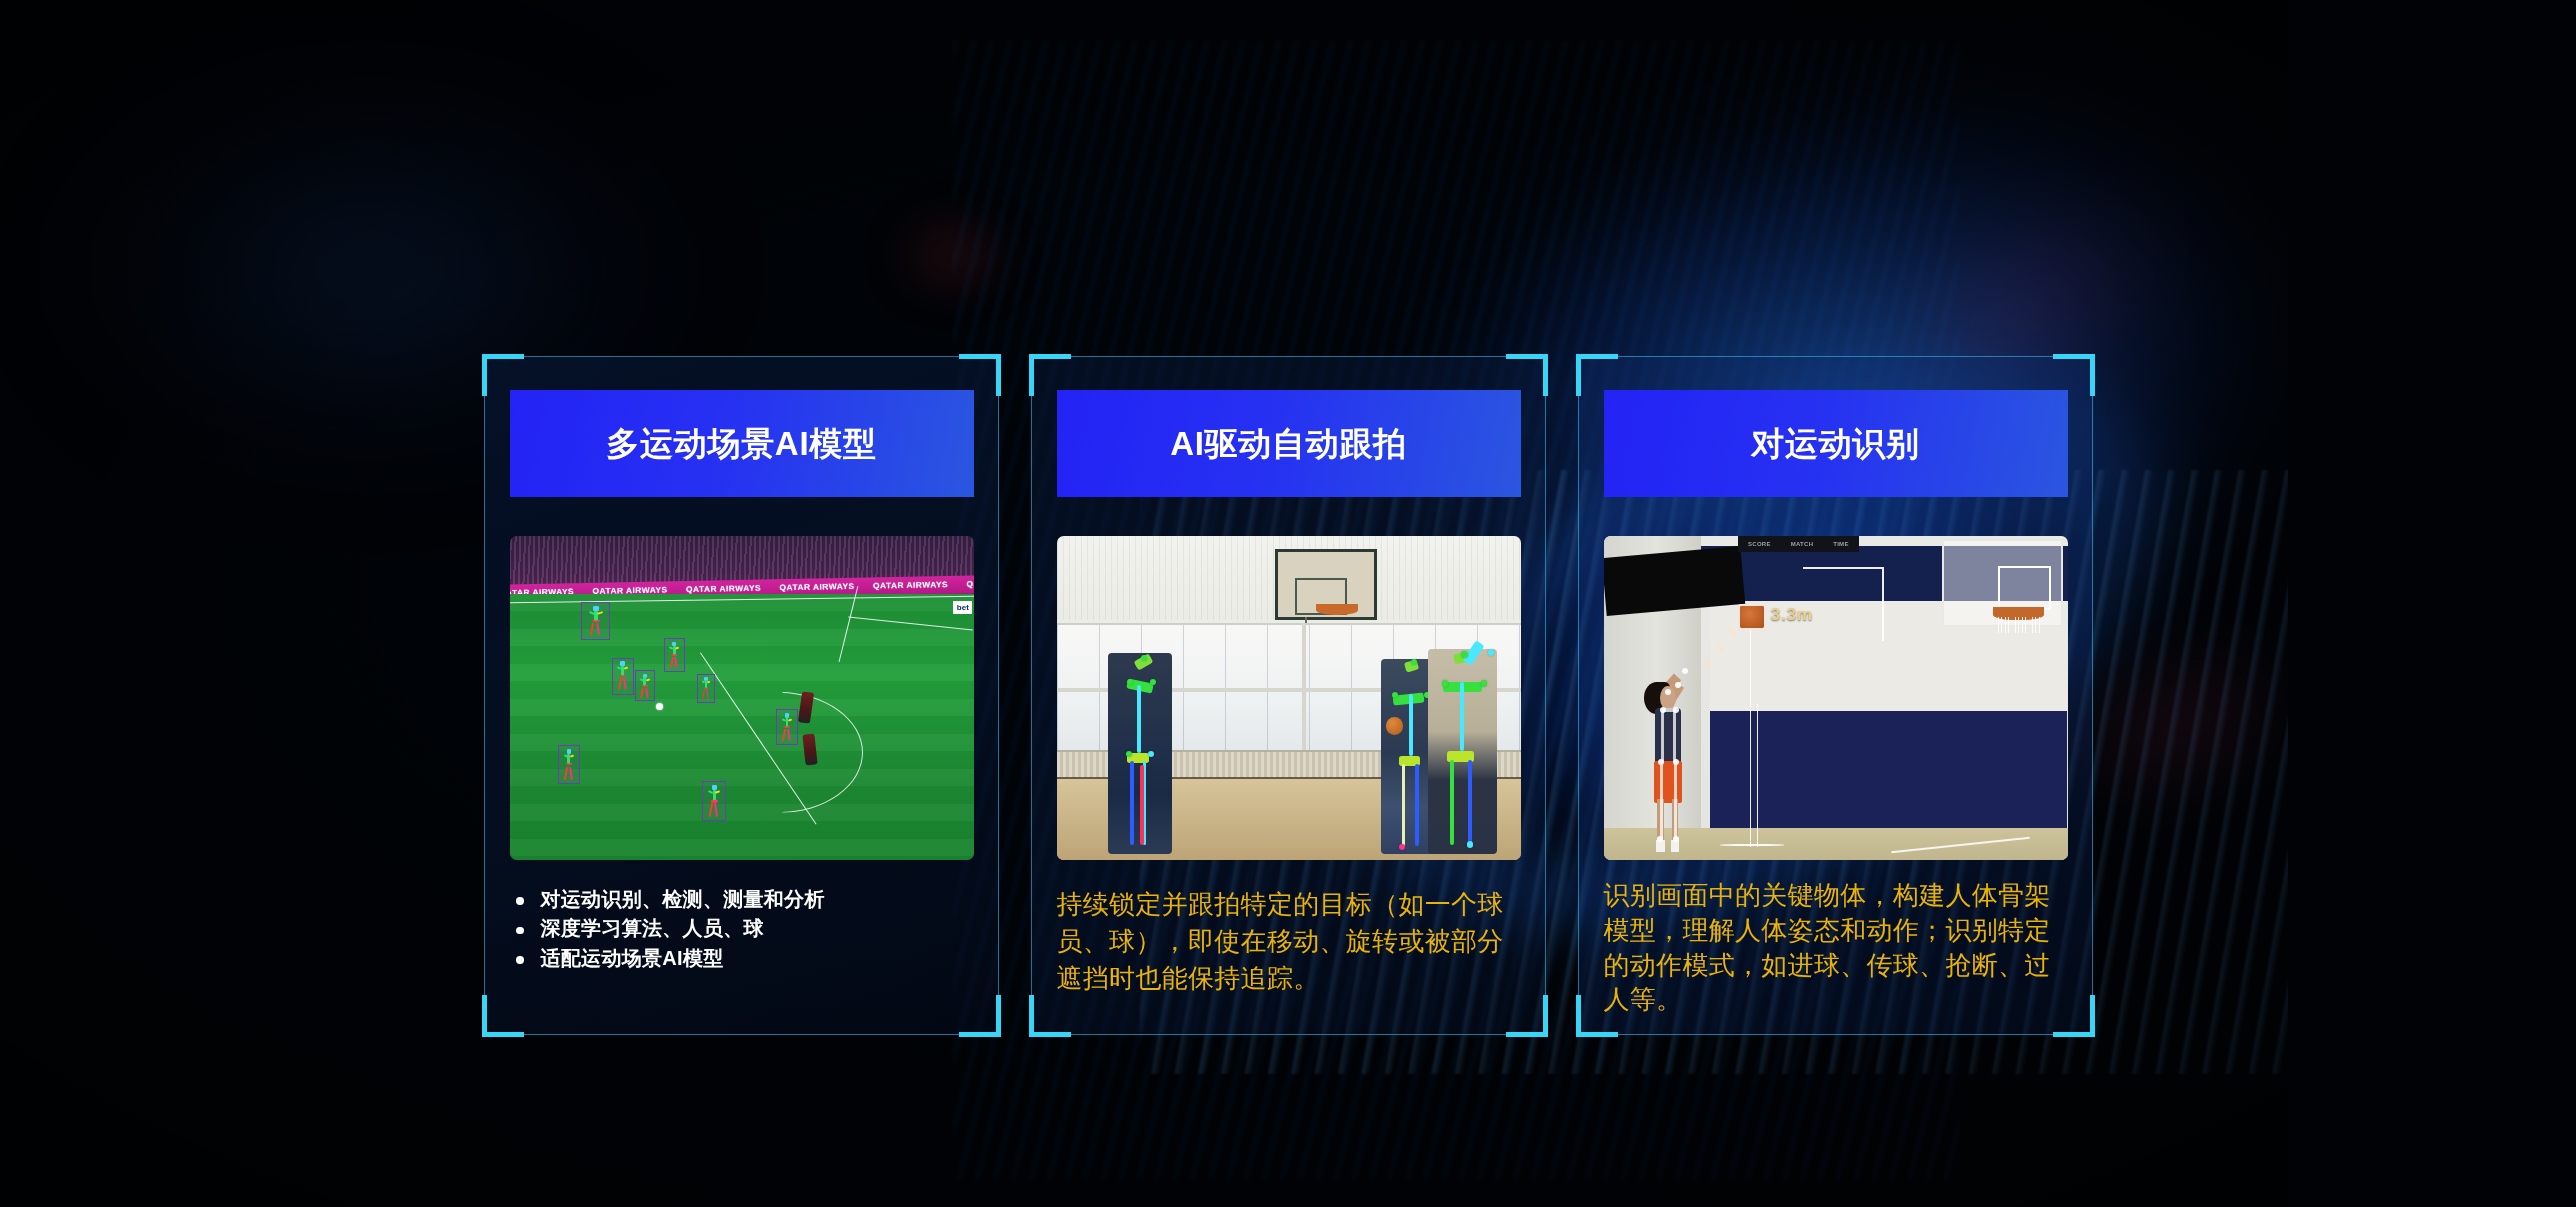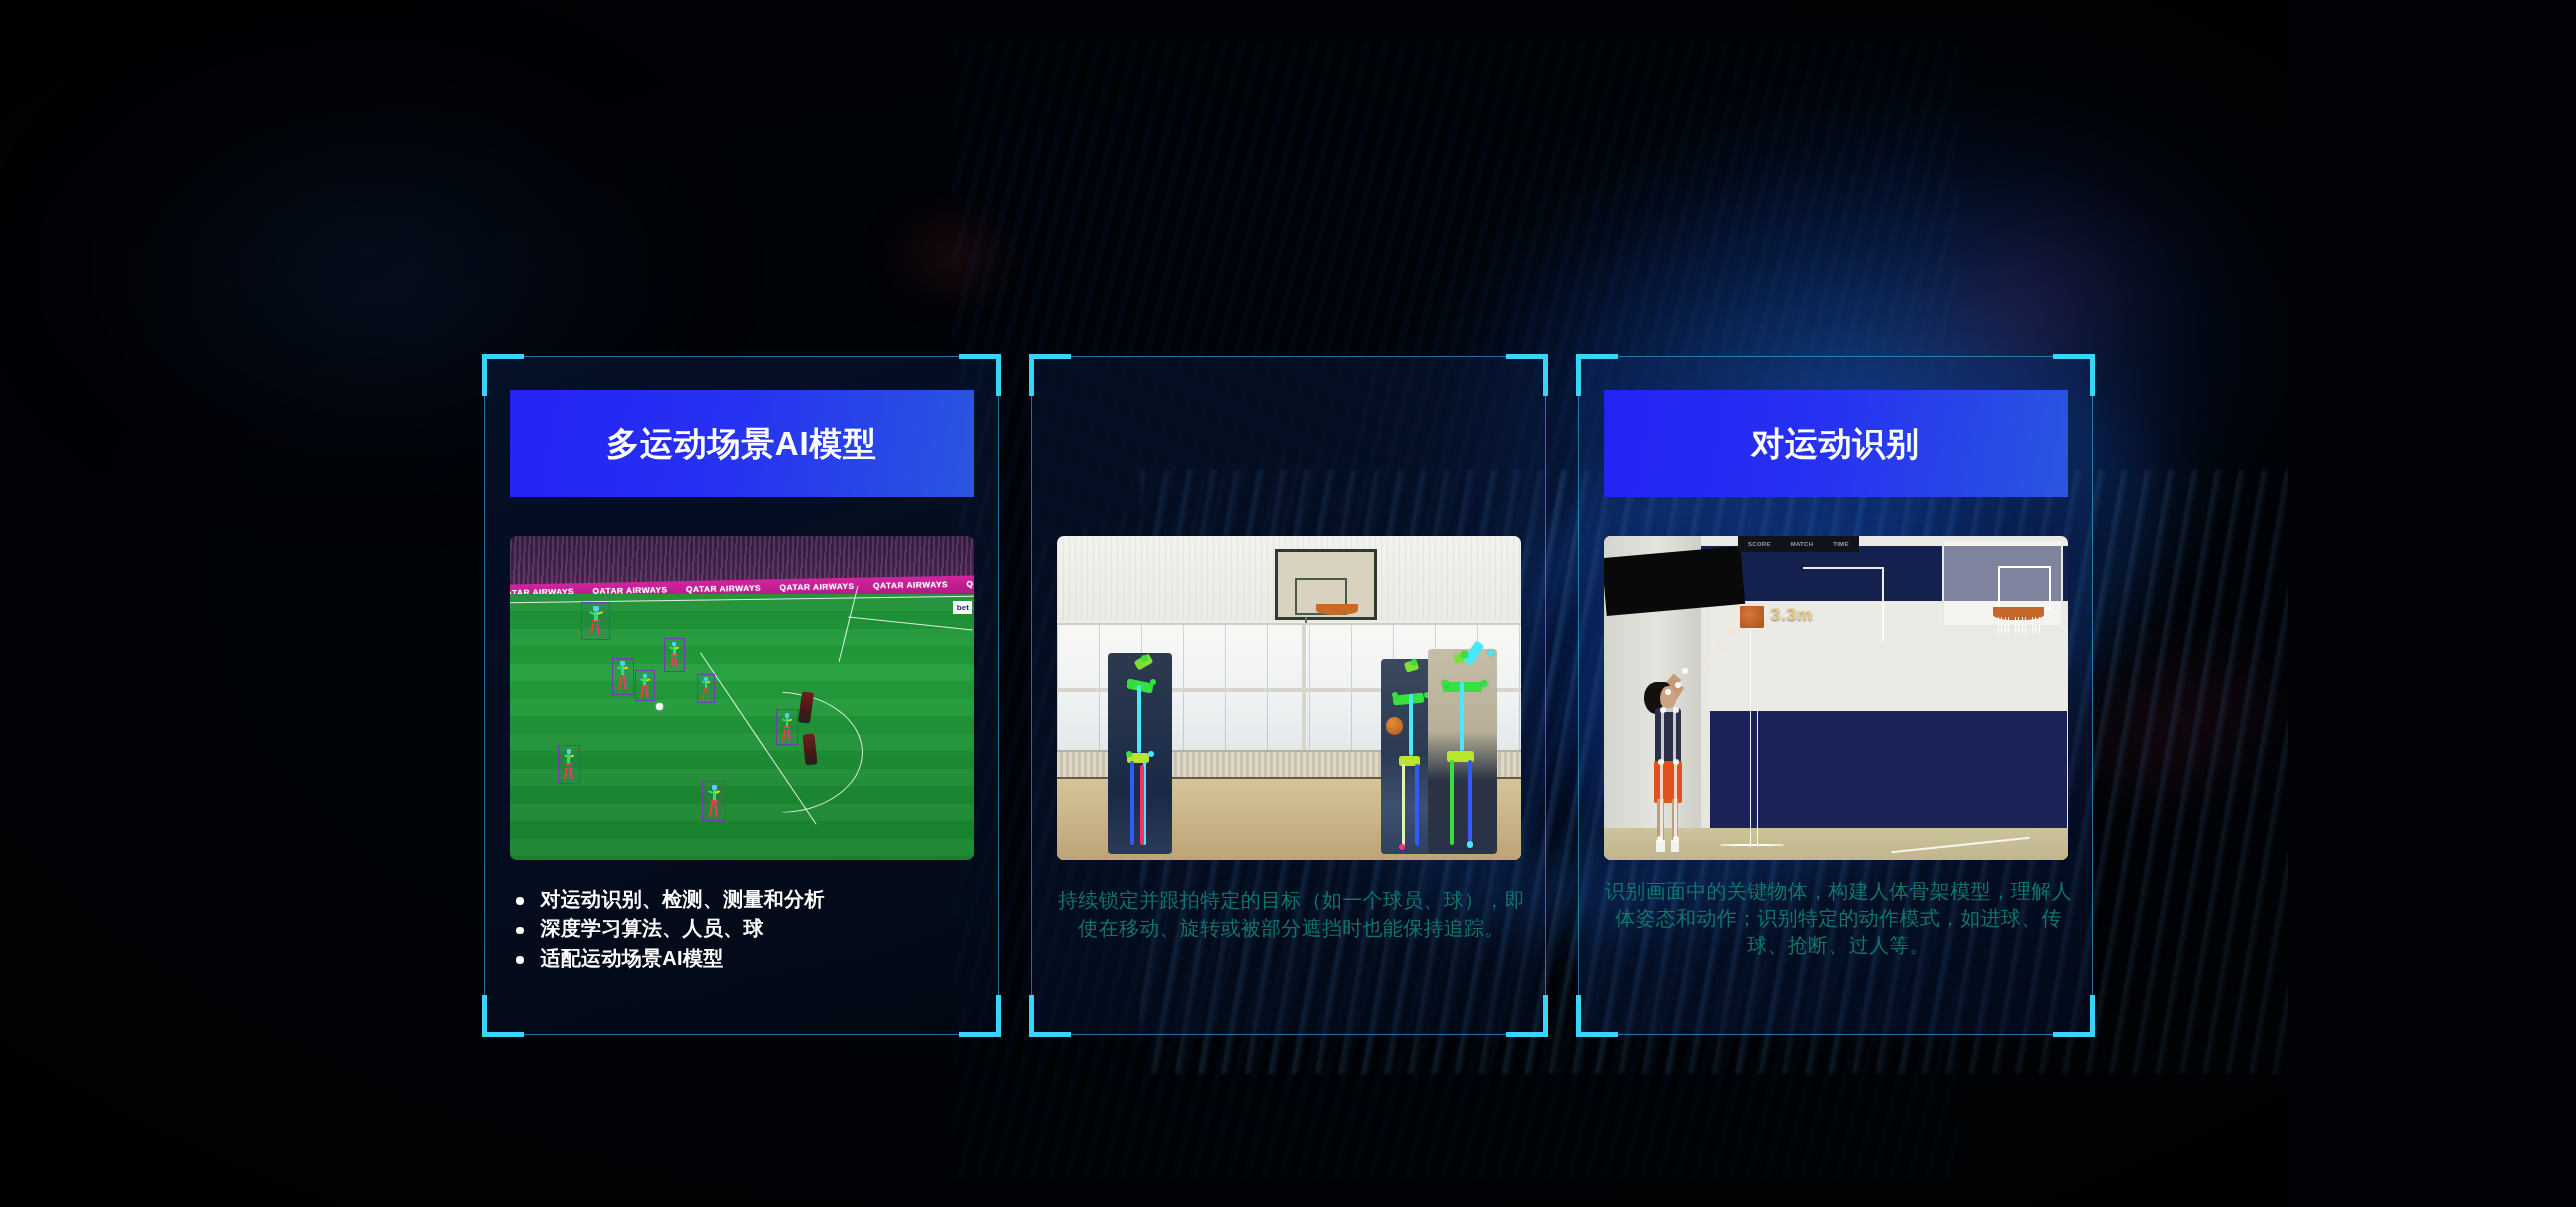--- a/index.html
+++ b/index.html
@@ -374,25 +374,24 @@
     letter-spacing: 0.3px;
     font-weight: bold;
   }
   .bullet-list li::before {
     content: "";
     position: absolute; left: 6.7px; top: 11.4px;
     width: 7.4px; height: 7.4px; border-radius: 50%;
     background: #ffffff;
   }
   .para {
-    color: #0f766e;
-    font-size: 20px;
+    color: #eab308;
+    font-size: 26px;
     line-height: 1.42;
     letter-spacing: 0.3px;
-    text-align: center;
   }
   .card.c3 .card-body { top: 522px; }
   .card.c3 .para { line-height: 1.34; }
 </style>
 </head>
 <body>
 
 <div id="stage">
 
   <div class="bg-layer bg-left-haze"></div>
@@ -550,20 +549,23 @@
       </div>
     </div>
 
     <div class="card c2">
       <div class="card-frame"></div>
       <span class="corner tl"></span>
       <span class="corner tr"></span>
       <span class="corner bl"></span>
       <span class="corner br"></span>
 
+      <div class="card-header">
+        <div class="card-header-title">AI驱动自动跟拍</div>
+      </div>
 
       <div class="card-media">
         <div class="media-inner">
           <div class="gym-wall"></div>
           <div class="gym-wallribs"></div>
           <div class="gym-backboard"></div>
           <div class="gym-hoop"></div>
           <div class="gym-pole"></div>
           <div class="gym-windows"></div>
           <div class="gym-winframe" style="left:0; top:47%; width:100%; height:3.4px;"></div>

